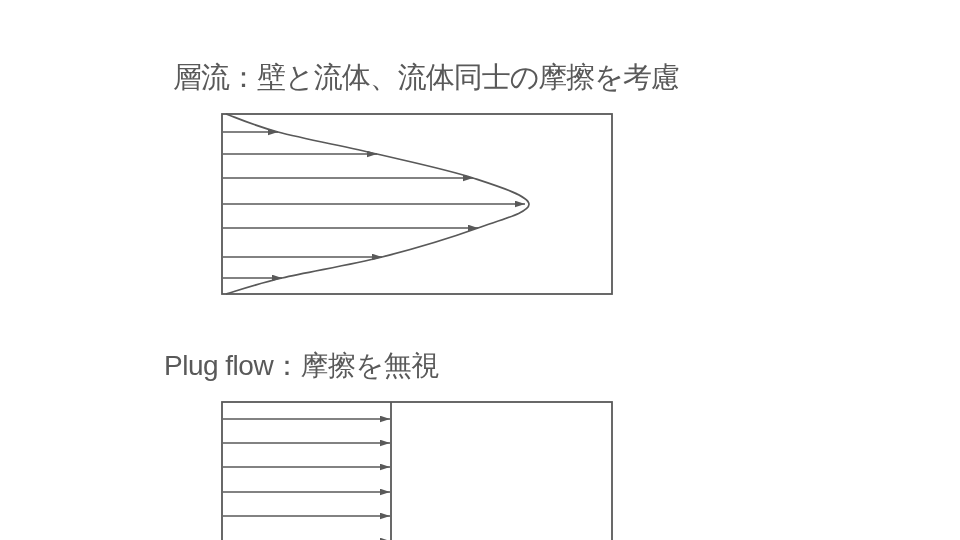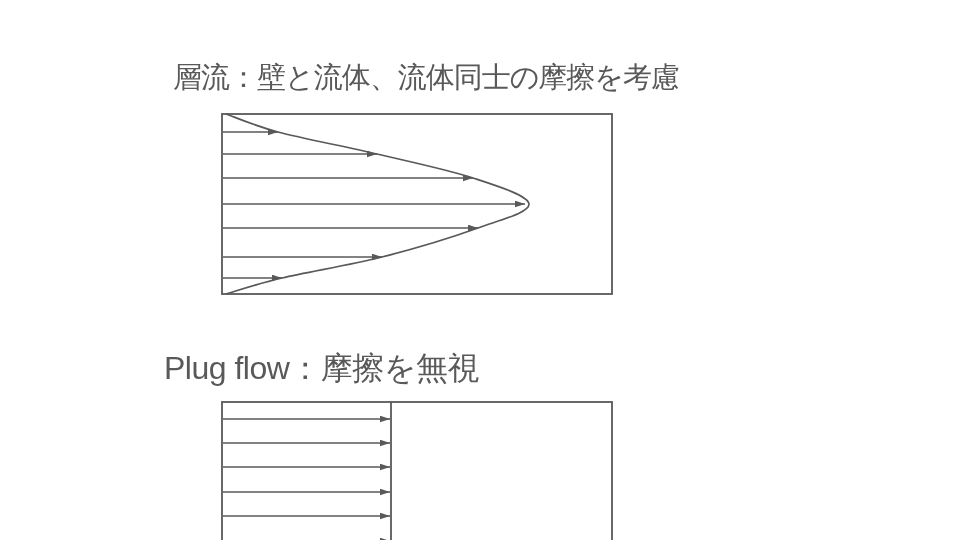--- a/index.html
+++ b/index.html
@@ -4,21 +4,21 @@
 <style>
   :root { --stroke:#595959; --text:#595959; --bg:#ffffff; }
   html, body { margin:0; padding:0; }
   body {
     width:960px; height:540px; background:var(--bg);
     font-family:"Liberation Sans", sans-serif;
   }
   .stage { position:relative; width:960px; height:540px; background:var(--bg); overflow:hidden;margin-top:44px; }
   .title { position:absolute; color:var(--text); white-space:nowrap; line-height:1.35; }
   #laminar-title { left:173px; top:14px;  font-size:29px; letter-spacing:-1px; }
-  #plug-title    { left:164px; top:303px; font-size:32px; letter-spacing:-0.5px; }
+  #plug-title    { left:164px; top:303px; font-size:28px; letter-spacing:-0.5px; }
   #diagram-svg { position:absolute; left:0; top:0; }
   .box      { fill:none; stroke:var(--stroke); stroke-width:1.8; }
   .shaft    { fill:none; stroke:var(--stroke); stroke-width:1.4; }
   .curve    { fill:none; stroke:var(--stroke); stroke-width:1.7; }
   .divider  { stroke:var(--stroke); stroke-width:1.8; }
   .arrowhead{ fill:var(--stroke); }
 </style>
 </head>
 <body>
 

